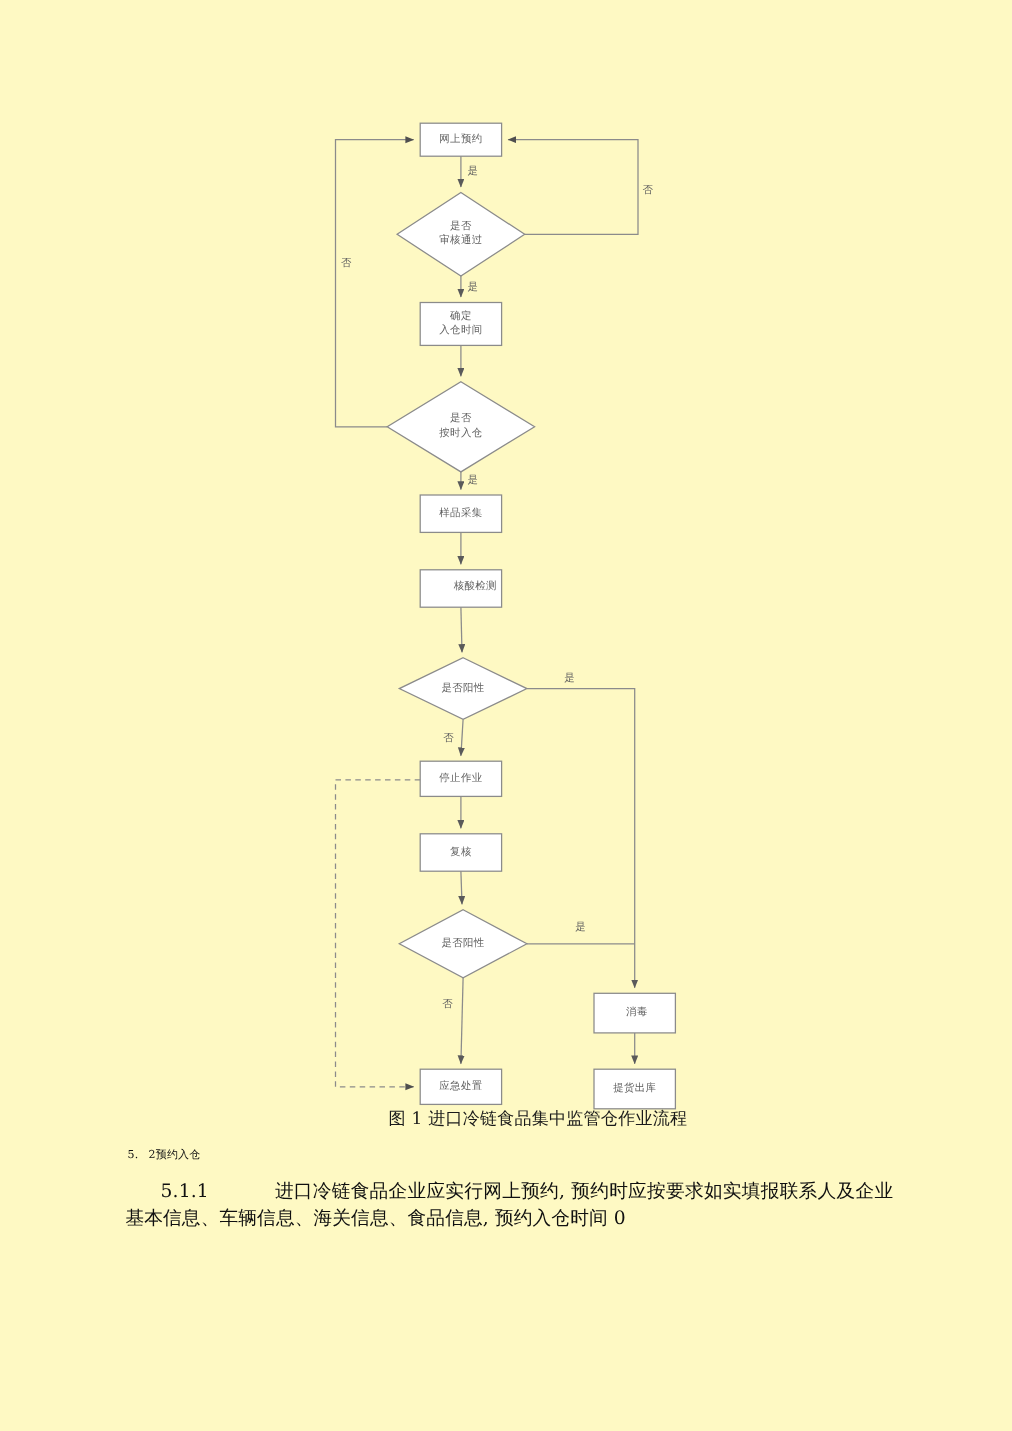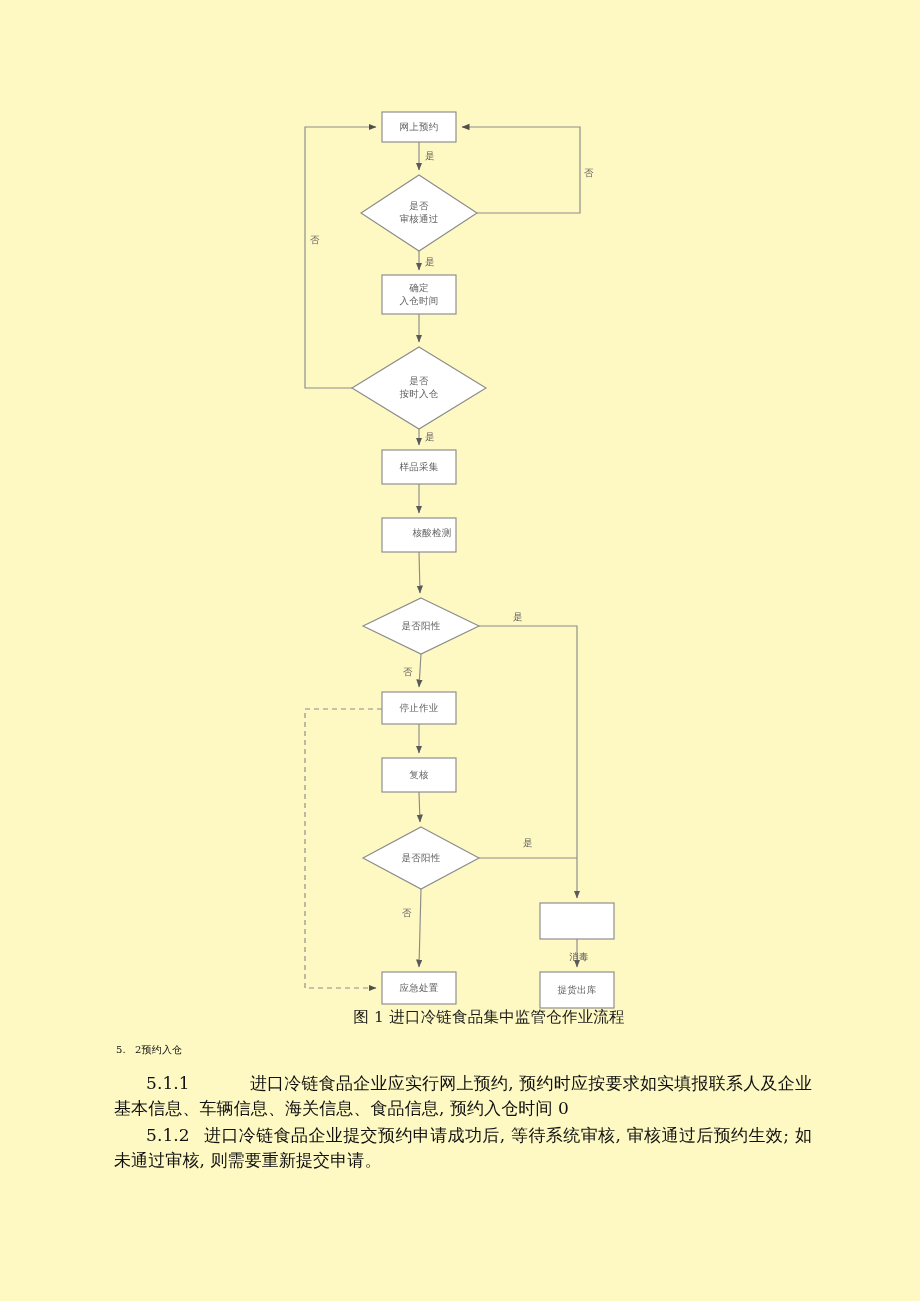--- a/index.html
+++ b/index.html
@@ -214,21 +214,21 @@
     <div class="node-label" style="left:371px; top:614px; width:100px; height:24px;">是否阳性</div>
 
     <div class="node-label" style="left:382px; top:692px; width:74px; height:32px;">停止作业</div>
 
     <div class="node-label" style="left:382px; top:758px; width:74px; height:34px;border-radius:15px;">复核</div>
 
     <div class="node-label" style="left:371px; top:846px; width:100px; height:24px;">是否阳性</div>
 
     <div class="node-label" style="left:382px; top:972px; width:74px; height:32px;">应急处置</div>
 
-    <div class="node-label" style="left:540px; top:903px; width:78px; height:36px;margin-top:36px;">消毒</div>
+    <div class="node-label" style="left:540px; top:903px; width:78px; height:36px;">消毒</div>
 
     <div class="node-label" style="left:540px; top:972px; width:74px; height:36px;">提货出库</div>
 
     <div class="edge-label" style="left:425px; top:151px;">是</div>
 
     <div class="edge-label" style="left:584px; top:168px;">否</div>
 
     <div class="edge-label" style="left:425px; top:257px;">是</div>
 
     <div class="edge-label" style="left:310px; top:235px;">否</div>
@@ -248,19 +248,16 @@
 
   <div id="body-text">
     <div class="heading">
       <span class="num">5.</span><span>2预约入仓</span>
     </div>
 
     <p class="para p1">
       <span class="lead-num">5.1.1</span><span>进口冷链食品企业应实行网上预约, 预约时应按要求如实填报联系人及企业基本信息、车辆信息、海关信息、食品信息,  预约入仓时间 0</span>
     </p>
 
-    <p class="para p2">
-      <span class="lead-num">5.1.2</span><span>进口冷链食品企业提交预约申请成功后,  等待系统审核, 审核通过后预约生效; 如未通过审核,  则需要重新提交申请。</span>
-    </p>
 
   </div>
 
 </div>
 
 </body></html>

